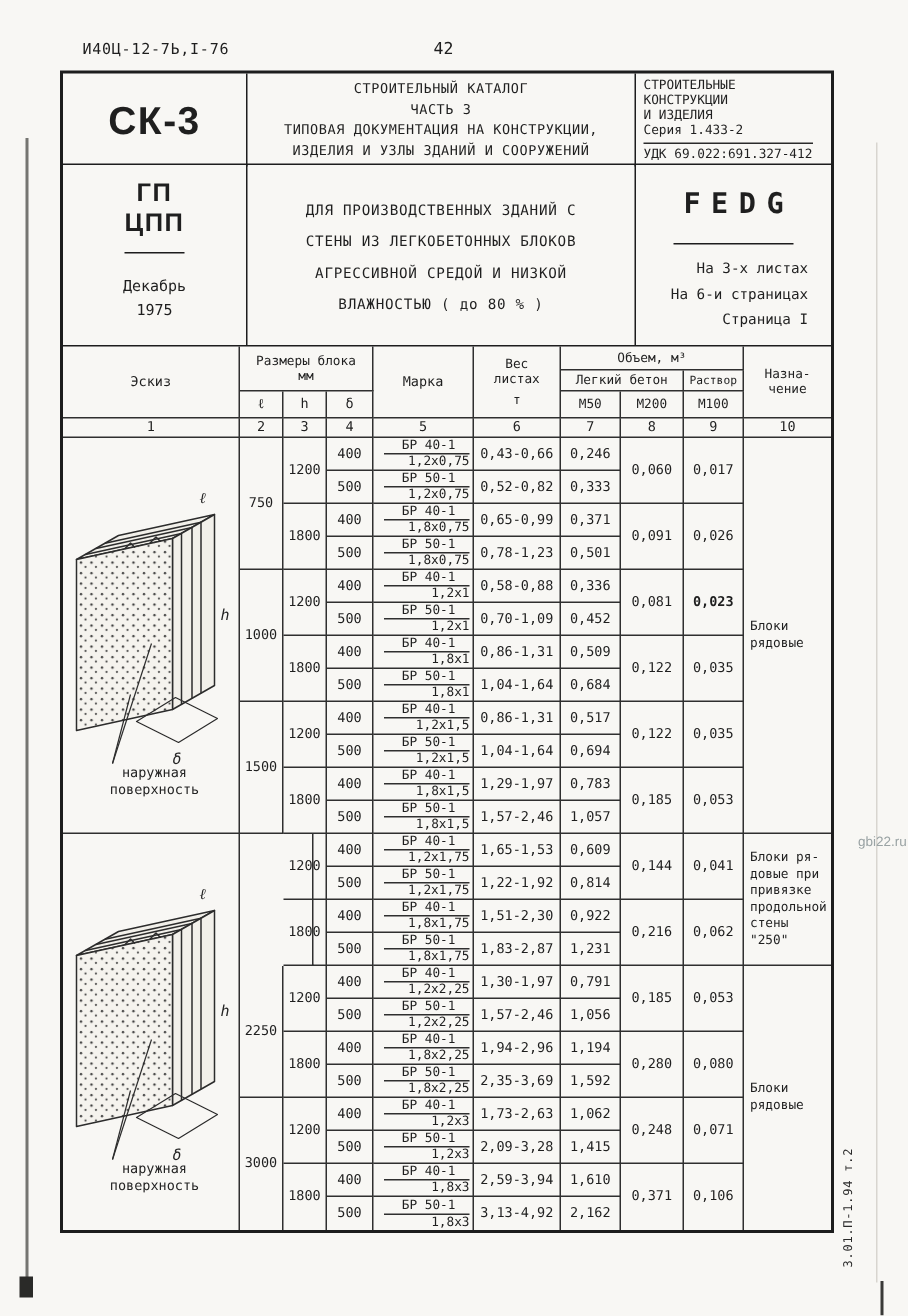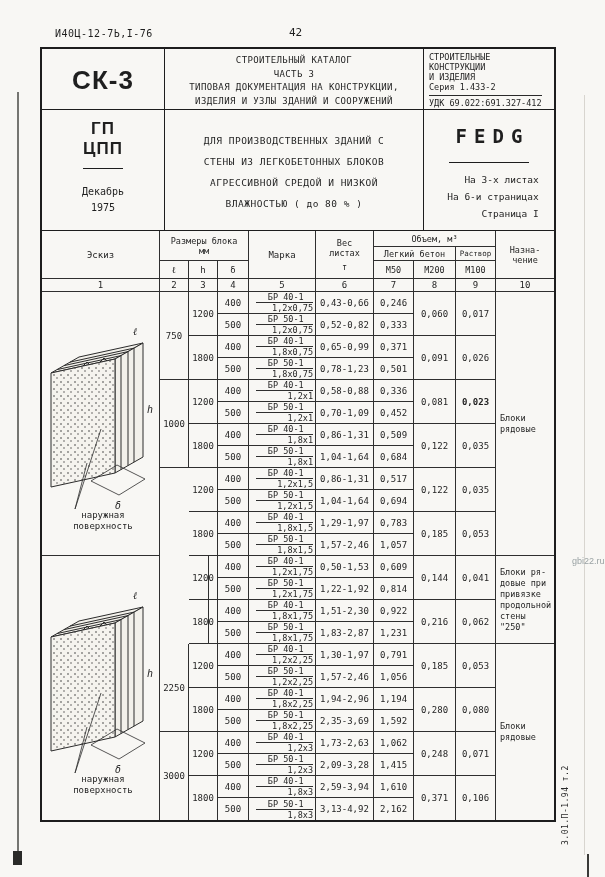--- a/index.html
+++ b/index.html
@@ -313,20 +313,21 @@
       <div class="c" style="grid-area: 11 / 7 / 12;">0,509</div>
       <div class="c" style="grid-area: 12 / 4 / 13;">500</div>
       <div class="c markcell" style="grid-area: 12 / 5 / 13;">
         <div class="mark">
           <span class="mk1">БР 50-1</span>
           <span class="mk2">1,8x1</span>
         </div>
       </div>
       <div class="c" style="grid-area: 12 / 6 / 13;">1,04-1,64</div>
       <div class="c" style="grid-area: 12 / 7 / 13;">0,684</div>
+      <div class="c" style="grid-area: 13 / 2 / 17;">1500</div>
       <div class="c" style="grid-area: 13 / 3 / 15;">1200</div>
       <div class="c" style="grid-area: 13 / 8 / 15;">0,122</div>
       <div class="c" style="grid-area: 13 / 9 / 15;">0,035</div>
       <div class="c" style="grid-area: 13 / 4 / 14;">400</div>
       <div class="c markcell" style="grid-area: 13 / 5 / 14;">
         <div class="mark">
           <span class="mk1">БР 40-1</span>
           <span class="mk2">1,2x1,5</span>
         </div>
       </div>
@@ -366,21 +367,21 @@
       <div class="c" style="grid-area: 17 / 3 / 19;">1200</div>
       <div class="c" style="grid-area: 17 / 8 / 19;">0,144</div>
       <div class="c" style="grid-area: 17 / 9 / 19;">0,041</div>
       <div class="c" style="grid-area: 17 / 4 / 18;">400</div>
       <div class="c markcell" style="grid-area: 17 / 5 / 18;">
         <div class="mark">
           <span class="mk1">БР 40-1</span>
           <span class="mk2">1,2x1,75</span>
         </div>
       </div>
-      <div class="c" style="grid-area: 17 / 6 / 18;">0,50-1,53</div>
+      <div class="c" style="grid-area: 17 / 6 / 18;">1,65-1,53</div>
       <div class="c" style="grid-area: 17 / 7 / 18;">0,609</div>
       <div class="c" style="grid-area: 18 / 4 / 19;">500</div>
       <div class="c markcell" style="grid-area: 18 / 5 / 19;">
         <div class="mark">
           <span class="mk1">БР 50-1</span>
           <span class="mk2">1,2x1,75</span>
         </div>
       </div>
       <div class="c" style="grid-area: 18 / 6 / 19;">1,22-1,92</div>
       <div class="c" style="grid-area: 18 / 7 / 19;">0,814</div>

